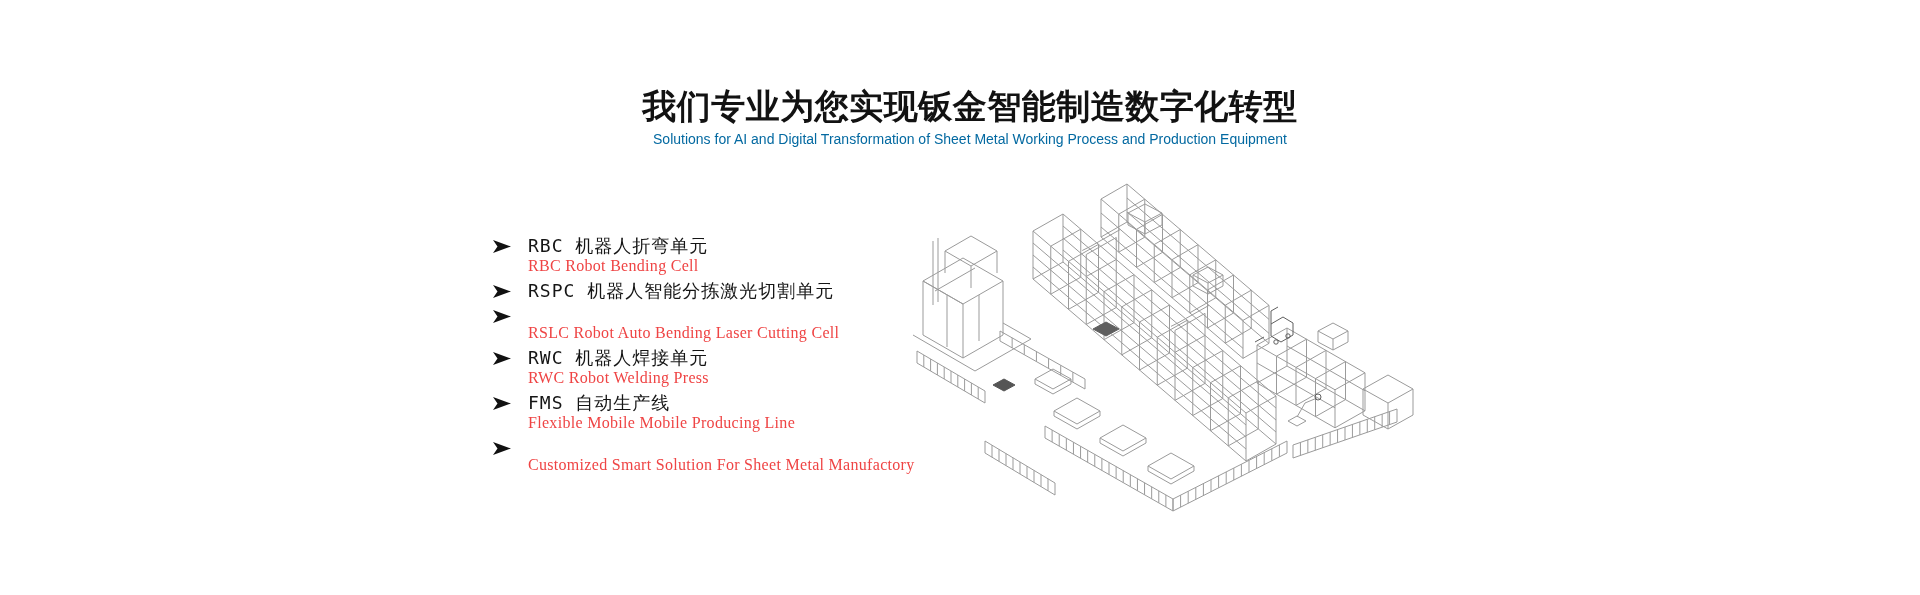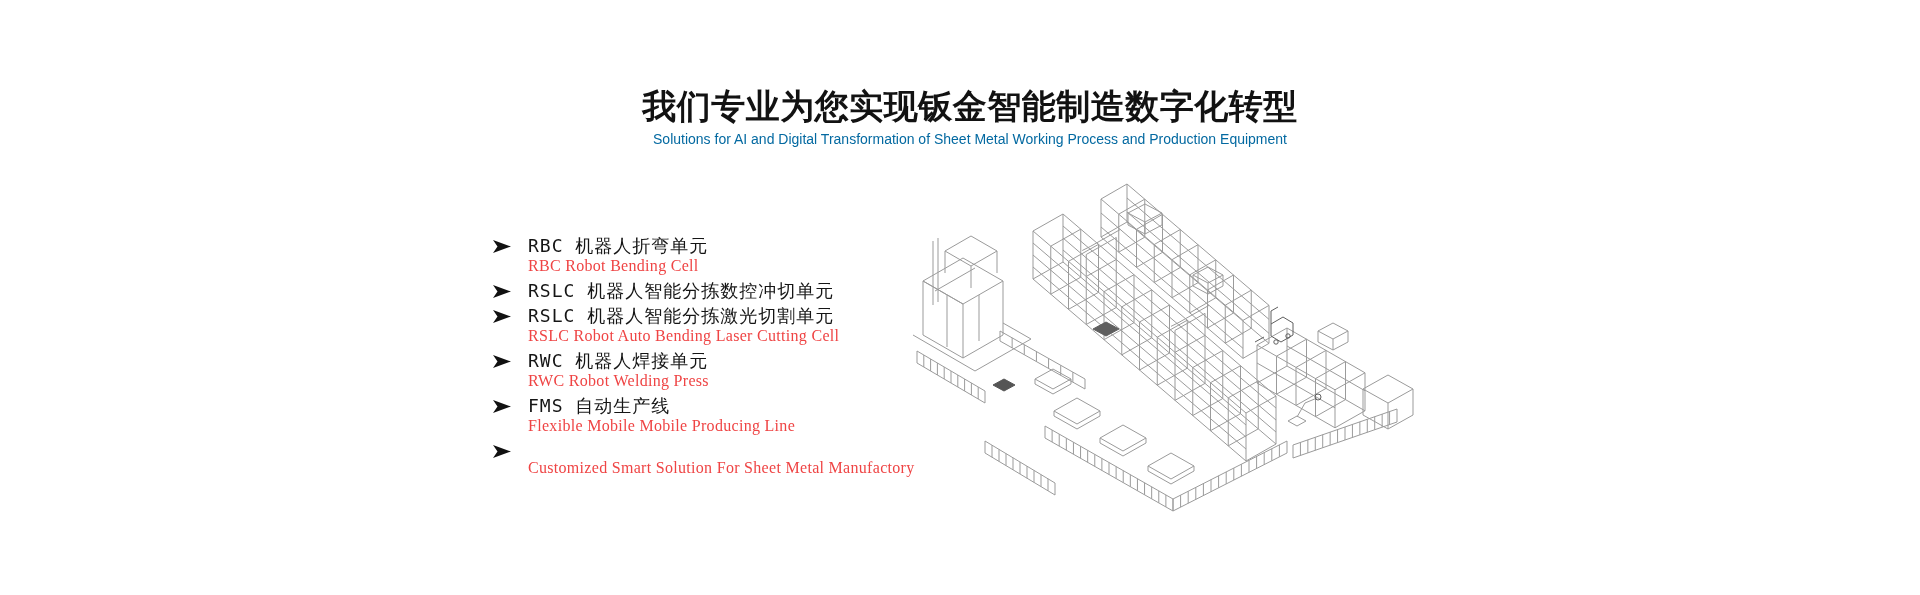--- a/index.html
+++ b/index.html
@@ -44,31 +44,31 @@
         <span class="item-en">RBC Robot Bending Cell</span>
       </span>
     </li>
     <li class="product-item">
       <span class="bullet">
           <svg width="18" height="13" viewBox="0 0 18 13">
             <path d="M0 0 L18 6.5 L0 13 L4.5 6.5 Z" fill="#111111"></path>
           </svg>
         </span>
       <span class="item-text">
-        <span class="item-cn">RSLC 机器人智能分拣数控冲切单元</span><br>
-      </span>
-    </li>
-    <li class="product-item">
-      <span class="bullet">
-          <svg width="18" height="13" viewBox="0 0 18 13">
-            <path d="M0 0 L18 6.5 L0 13 L4.5 6.5 Z" fill="#111111"></path>
-          </svg>
-        </span>
-      <span class="item-text">
-        <span class="item-cn">RSLC 机器人智能分拣激光切割单元</span><br>
+        <span class="item-cn">RSPC 机器人智能分拣激光切割单元</span><br>
+      </span>
+    </li>
+    <li class="product-item">
+      <span class="bullet">
+          <svg width="18" height="13" viewBox="0 0 18 13">
+            <path d="M0 0 L18 6.5 L0 13 L4.5 6.5 Z" fill="#111111"></path>
+          </svg>
+        </span>
+      <span class="item-text">
+        <br>
         <span class="item-en">RSLC Robot Auto Bending Laser Cutting Cell</span>
       </span>
     </li>
     <li class="product-item">
       <span class="bullet">
           <svg width="18" height="13" viewBox="0 0 18 13">
             <path d="M0 0 L18 6.5 L0 13 L4.5 6.5 Z" fill="#111111"></path>
           </svg>
         </span>
       <span class="item-text">

